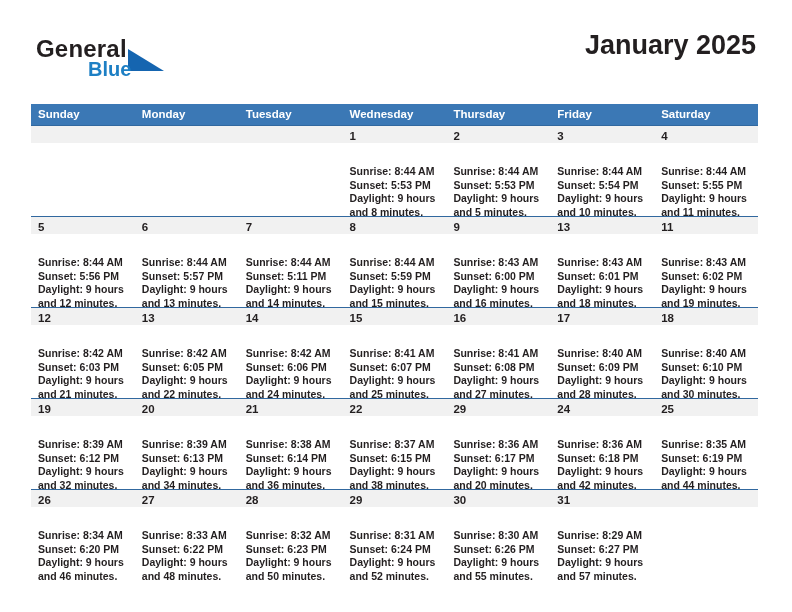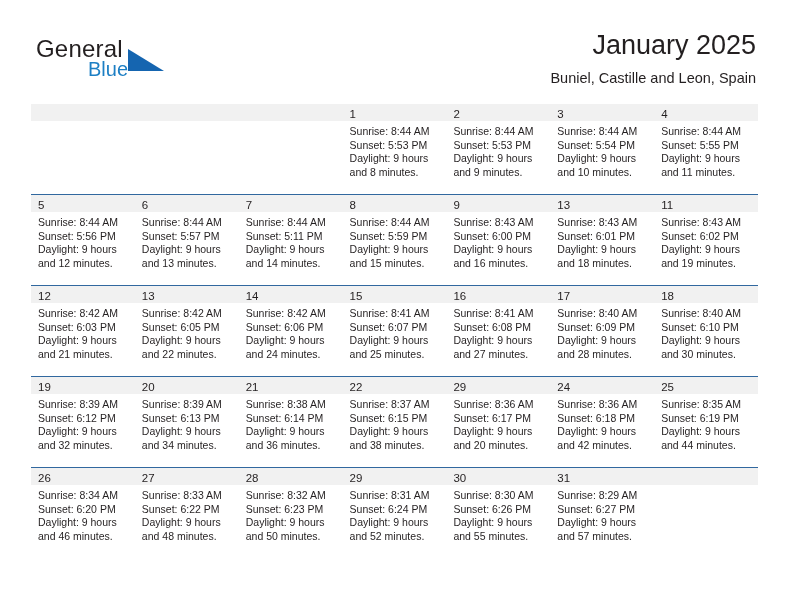--- a/index.html
+++ b/index.html
@@ -12,20 +12,21 @@
     height: 612px;
     font-family: "Liberation Sans", sans-serif;
     color: #231f20;
     overflow: hidden;
   }
   .page {
     position: relative;
     width: 792px;
     height: 612px;
     box-sizing: border-box;
+    font-weight: bold;
   }
 
   
   .header {
     position: absolute;
     left: 0;
     top: 0;
     width: 792px;
     height: 100px;
   }
@@ -62,21 +63,20 @@
     width: 0;
     height: 0;
     border-left: 36px solid #1565b0;
     border-top: 22px solid transparent;
   }
 
   .title-block {
     position: absolute;
     right: 36px;
     top: 28px;
-    text-align: right;
   }
   .cal-title {
     font-size: 27px;
     color: #231f20;
     line-height: 34px;
     white-space: nowrap;
   }
   .cal-subtitle {
     font-size: 14.5px;
     color: #231f20;
@@ -129,20 +129,21 @@
     padding-left: 7px;
     box-sizing: border-box;
   }
   .daynum {
     font-size: 11.5px;
     line-height: 17px;
     color: #231f20;
   }
   .cell-body {
     padding: 4px 7px 0 7px;
+    margin-top: 18px;
   }
   .line {
     font-size: 10.5px;
     line-height: 13.6px;
     color: #231f20;
     white-space: nowrap;
   }
 </style>
 </head>
 <body>
@@ -151,25 +152,33 @@
 
   <div class="header">
     <div class="logo">
       <span class="logo-general">General</span>
       <span class="logo-tri"></span>
       <span class="logo-blue">Blue</span>
     </div>
 
     <div class="title-block">
       <div class="cal-title">January 2025</div>
-      <div class="cal-subtitle">Buniel, Castille and Leon, Spain</div>
     </div>
   </div>
 
   <div class="calendar">
+    <div class="weekdays">
+      <div class="weekday">Sunday</div>
+      <div class="weekday">Monday</div>
+      <div class="weekday">Tuesday</div>
+      <div class="weekday">Wednesday</div>
+      <div class="weekday">Thursday</div>
+      <div class="weekday">Friday</div>
+      <div class="weekday">Saturday</div>
+    </div>
 
     <div class="week">
       <div class="cell empty">
         <div class="cell-head"><span class="daynum"></span></div>
 
       </div>
       <div class="cell empty">
         <div class="cell-head"><span class="daynum"></span></div>
 
       </div>
@@ -185,21 +194,21 @@
           <div class="line">Daylight: 9 hours</div>
           <div class="line">and 8 minutes.</div>
         </div>
       </div>
       <div class="cell">
         <div class="cell-head"><span class="daynum">2</span></div>
         <div class="cell-body">
           <div class="line">Sunrise: 8:44 AM</div>
           <div class="line">Sunset: 5:53 PM</div>
           <div class="line">Daylight: 9 hours</div>
-          <div class="line">and 9 minutes.</div>
+          <div class="line">and 5 minutes.</div>
         </div>
       </div>
       <div class="cell">
         <div class="cell-head"><span class="daynum">3</span></div>
         <div class="cell-body">
           <div class="line">Sunrise: 8:44 AM</div>
           <div class="line">Sunset: 5:54 PM</div>
           <div class="line">Daylight: 9 hours</div>
           <div class="line">and 10 minutes.</div>
         </div>

